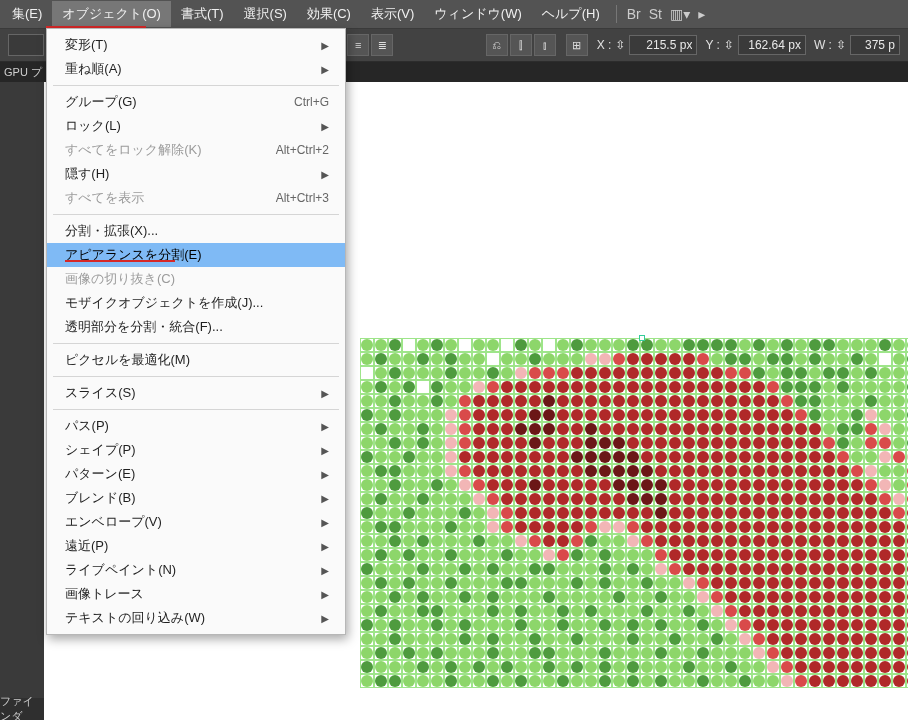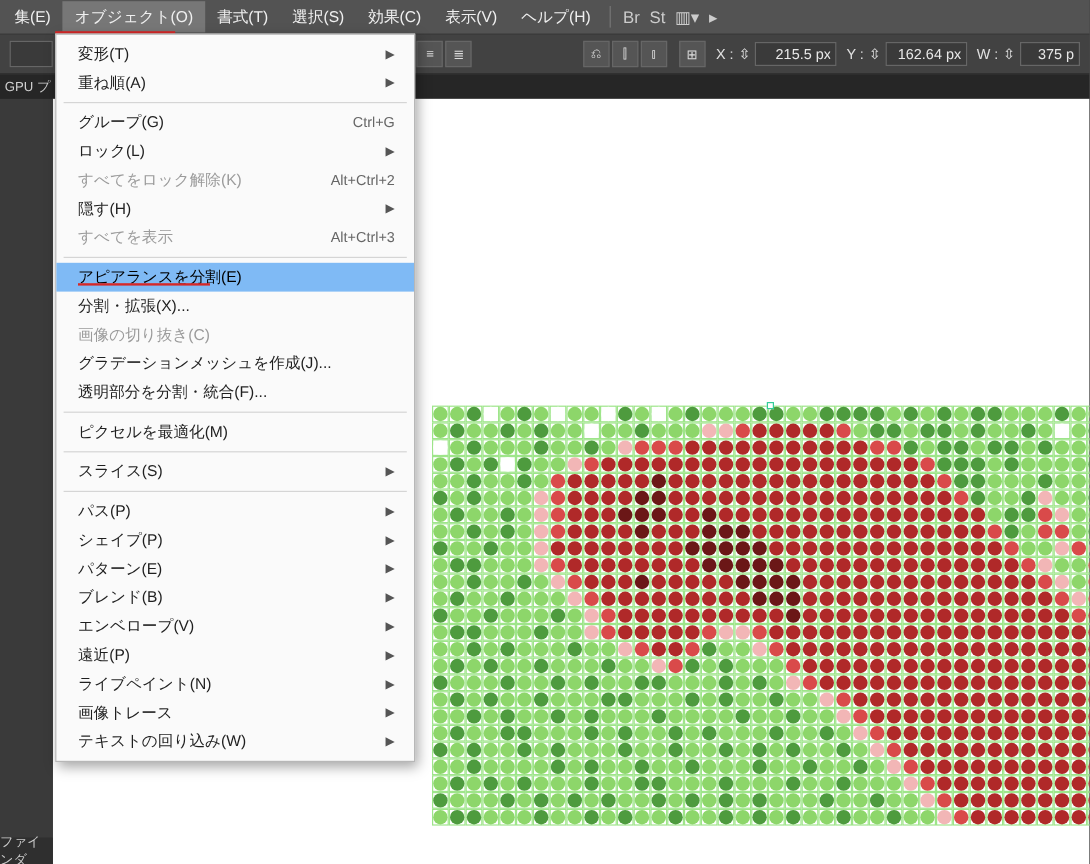--- a/index.html
+++ b/index.html
@@ -107,20 +107,21 @@
 
 <div class="menubar">
   <div class="underline"></div>
   <div id="menubar-items" style="display: flex;">
       <div class="menu-item">集(E)</div>
       <div class="menu-item active">オブジェクト(O)</div>
       <div class="menu-item">書式(T)</div>
       <div class="menu-item">選択(S)</div>
       <div class="menu-item">効果(C)</div>
       <div class="menu-item">表示(V)</div>
+      <div class="menu-item">ウィンドウ(W)</div>
       <div class="menu-item">ヘルプ(H)</div>
     </div>
   <div class="sep"></div>
   <span class="glyph">Br</span>
   <span class="glyph">St</span>
   <span class="glyph">▥▾</span>
   <span class="glyph">▸</span>
 </div>
 
 <div class="controlbar">
@@ -1200,32 +1201,32 @@
     </div>
     <div class="menu-row">
       <span>隠す(H)</span>
       <span class="arrow">▶</span>
     </div>
     <div class="menu-row disabled">
       <span>すべてを表示</span>
       <span class="shortcut">Alt+Ctrl+3</span>
     </div>
     <div class="menu-sep"></div>
+    <div class="menu-row">
+      <span>分割・拡張(X)...</span>
+    </div>
     <div class="menu-row highlight">
       <span>アピアランスを分割(E)</span>
       <div class="red-under"></div>
     </div>
-    <div class="menu-row">
-      <span>分割・拡張(X)...</span>
-    </div>
     <div class="menu-row disabled">
       <span>画像の切り抜き(C)</span>
     </div>
     <div class="menu-row">
-      <span>グラデーションメッシュを作成(J)...</span>
+      <span>モザイクオブジェクトを作成(J)...</span>
     </div>
     <div class="menu-row">
       <span>透明部分を分割・統合(F)...</span>
     </div>
     <div class="menu-sep"></div>
     <div class="menu-row">
       <span>ピクセルを最適化(M)</span>
     </div>
     <div class="menu-sep"></div>
     <div class="menu-row">

